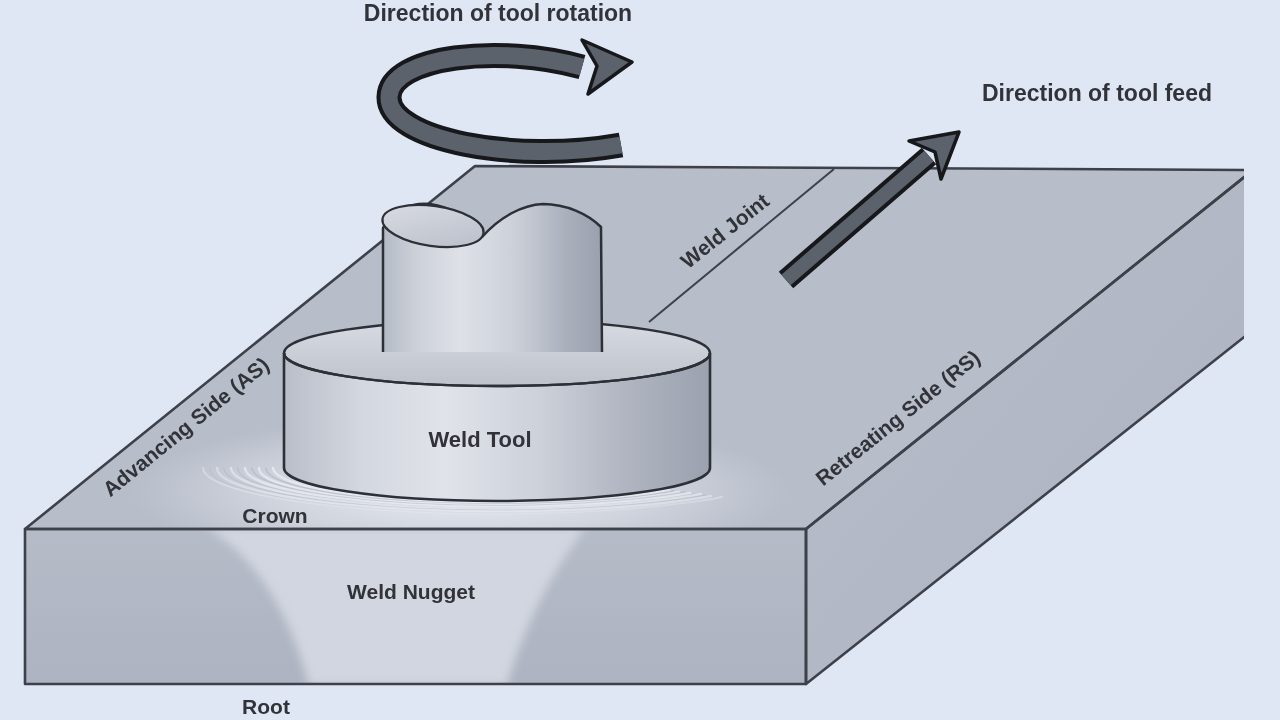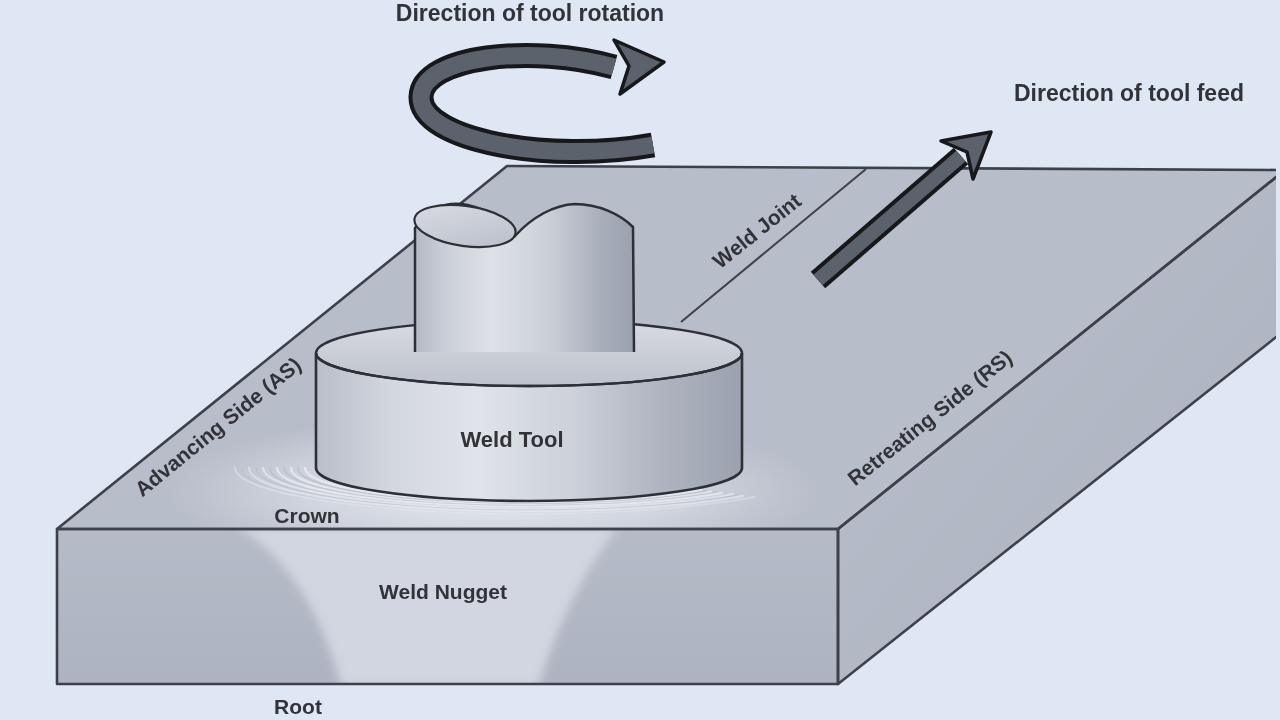--- a/index.html
+++ b/index.html
@@ -1,21 +1,20 @@
 <!DOCTYPE html>
 <html><head>
 <meta charset="utf-8">
 <style>
   html, body { margin: 0; padding: 0; background: #dfe7f5; }
   .stage {
     position: relative;
     width: 1244px; height: 720px;
     overflow: hidden;
     font-family: "Liberation Sans", sans-serif;
-    margin-left: 32px;
   }
   svg { display: block; }
   text {
     font-family: "Liberation Sans", sans-serif;
     font-weight: 600;
     fill: #313339;
   }
 </style>
 </head>
 <body>

